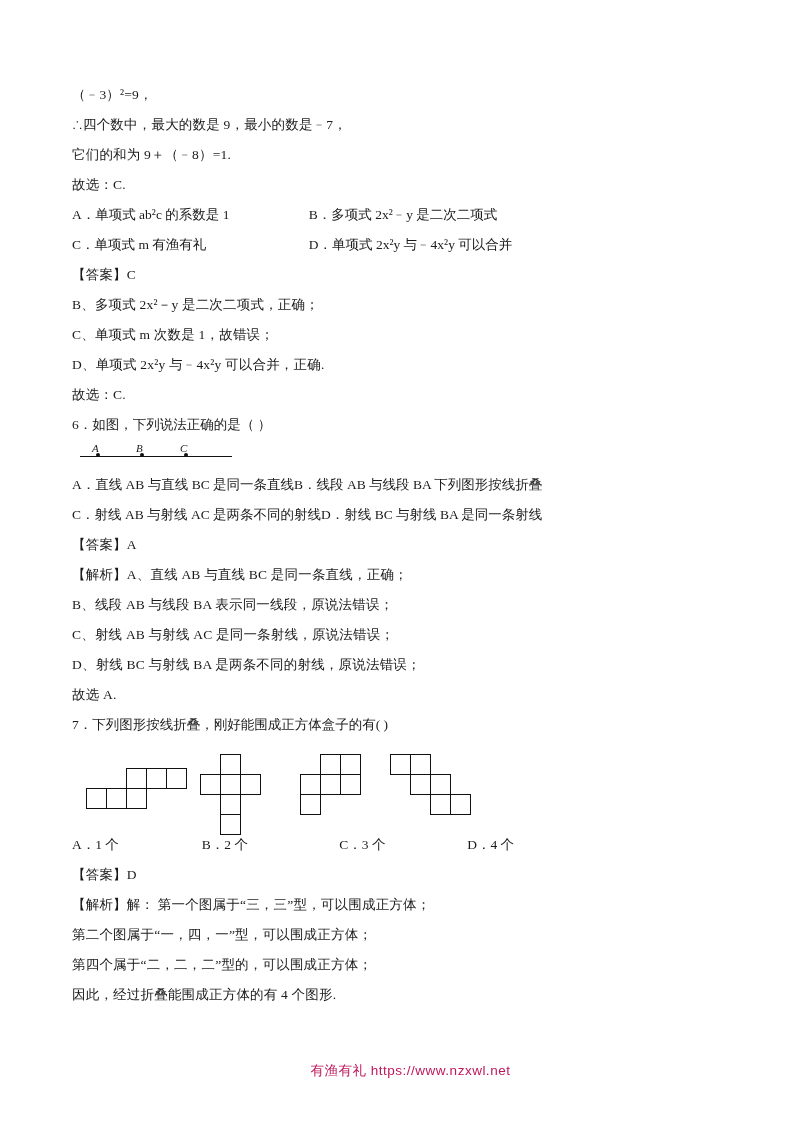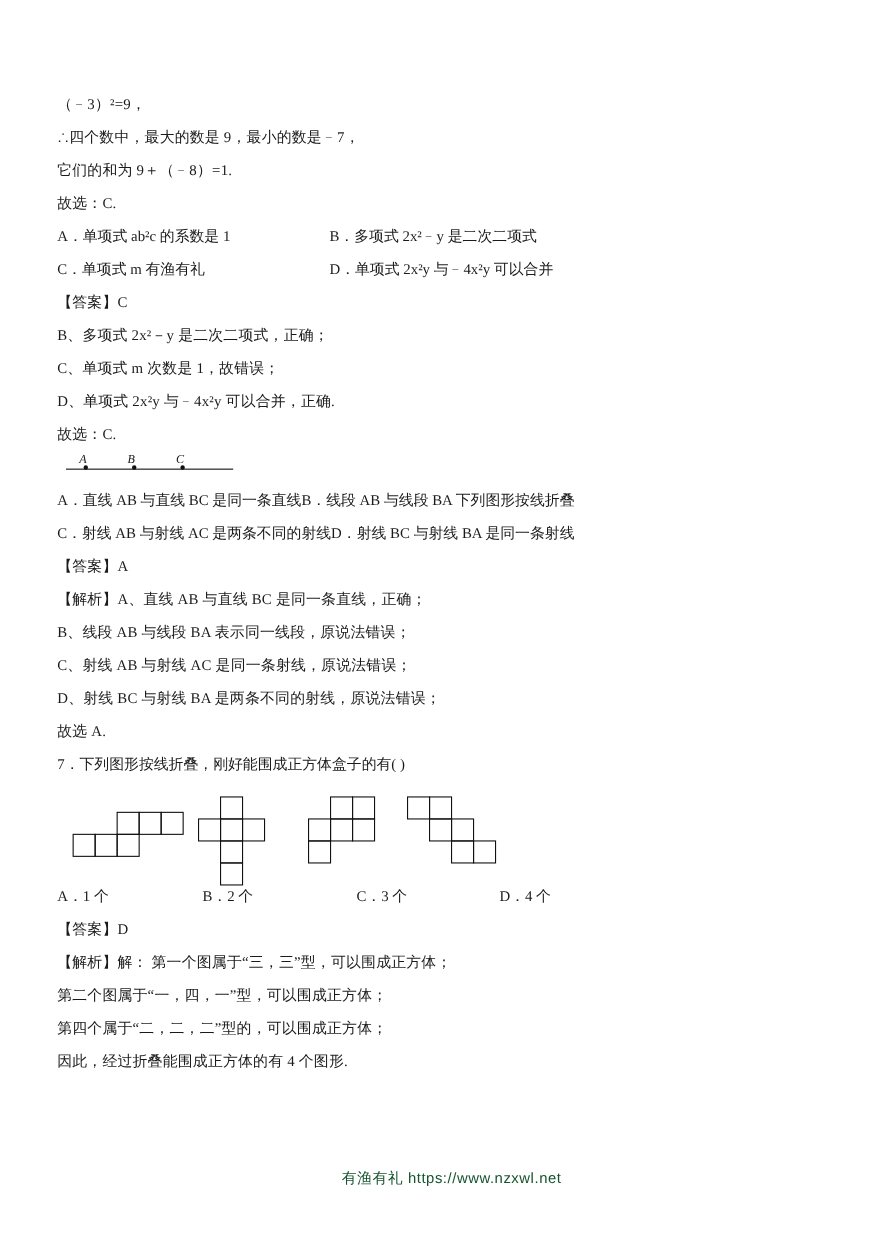--- a/index.html
+++ b/index.html
@@ -14,21 +14,21 @@
     color: #1a1a1a;
     position: relative;
     overflow: hidden;
   }
   .page {
     position: absolute;
     left: 0; top: 0;
     width: 632px;
     height: 1122px;
     box-sizing: border-box;
-    padding: 80px 118px 0 52px;
+    padding: 80px 118px 0 72px;
     font-family: Liberation Serif, serif;
   }
   .line {
     font-size: 13.5px;
     line-height: 30px;
     white-space: nowrap;
     letter-spacing: 0.2px;
   }
   .opt-row {
     display: flex;
@@ -89,21 +89,21 @@
     height: 72px;
   }
 
   .watermark {
     position: absolute;
     left: 0;
     right: 0;
     bottom: 42px;
     text-align: center;
     font-size: 13.5px;
-    color: #14532d;
+    color: #be185d;
     letter-spacing: 0.5px;
     font-family: "Liberation Sans", sans-serif;
     padding-left: 28px;
   }
 </style>
 </head>
 <body>
 
 <div class="page">
 
@@ -119,20 +119,21 @@
   <div class="opt-row">
     <div class="opt-a">C．单项式 m 有渔有礼</div>
     <div class="opt-b">D．单项式 2x²y 与﹣4x²y 可以合并</div>
   </div>
   <div class="line">【答案】C</div>
   <div class="line">B、多项式 2x²－y 是二次二项式，正确；</div>
   <div class="line">C、单项式 m 次数是 1，故错误；</div>
   <div class="line">D、单项式 2x²y 与﹣4x²y 可以合并，正确.</div>
   <div class="line">故选：C.</div>
 
+  <div class="q-line">6．如图，下列说法正确的是（        ）</div>
   <div class="fig6">
     <div class="axis"></div>
     <div class="dot" style="left:16px;"></div>
     <div class="dot" style="left:60px;"></div>
     <div class="dot" style="left:104px;"></div>
     <div class="lbl" style="left:12px;">A</div>
     <div class="lbl" style="left:56px;">B</div>
     <div class="lbl" style="left:100px;">C</div>
   </div>
   <div class="opt-row">

